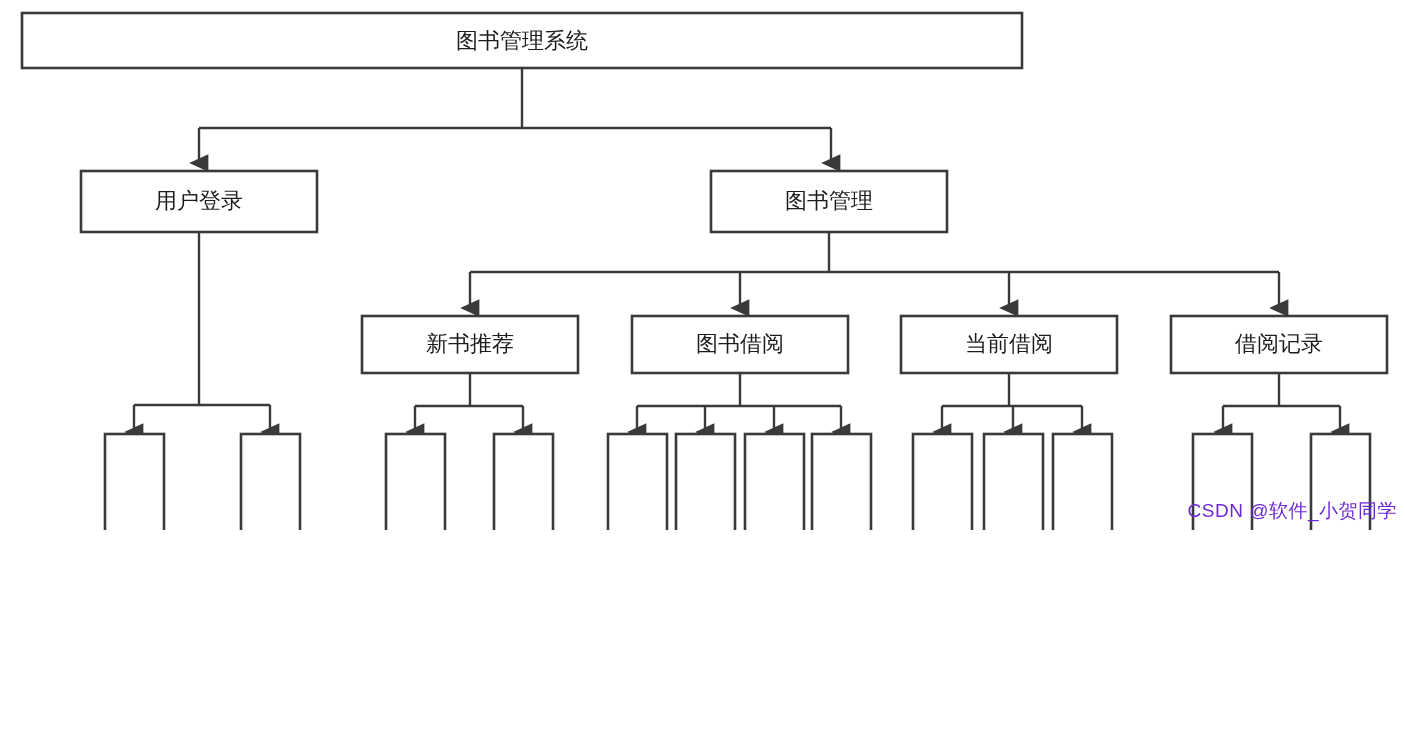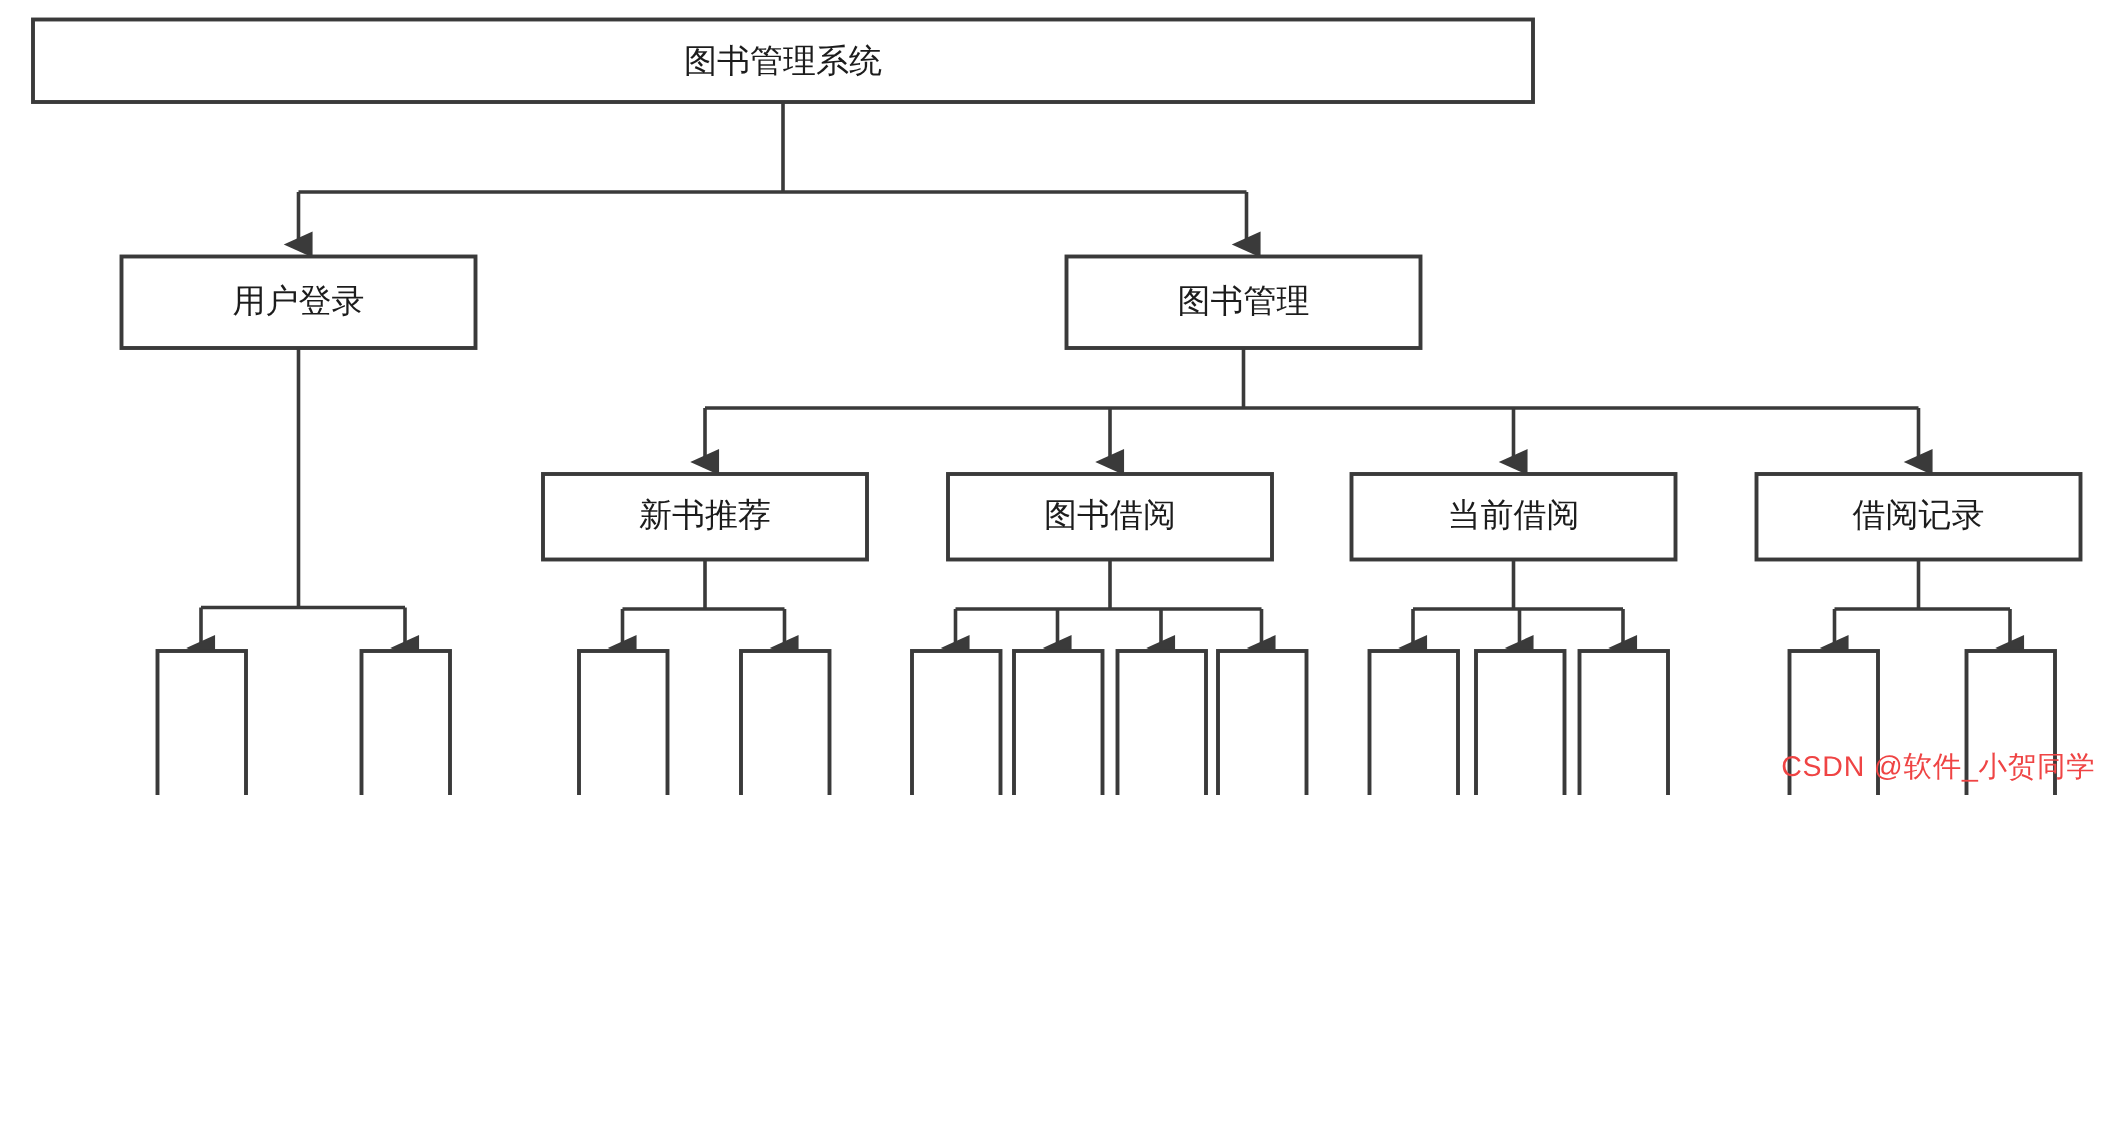--- a/index.html
+++ b/index.html
@@ -57,21 +57,21 @@
     justify-content: center;
     white-space: nowrap;
     pointer-events: none;
   }
   .watermark {
     position: absolute;
     right: 8px;
     bottom: 6px;
     font-family: "Liberation Sans", "DejaVu Sans", sans-serif;
     font-size: 19px;
-    color: #ef4444;
+    color: #6d28d9;
     letter-spacing: 0.5px;
     white-space: nowrap;
   }
 </style>
 </head>
 <body>
 
 <div id="diagram-root">
 
   <svg id="tree-svg" viewBox="0 0 1405 747">

